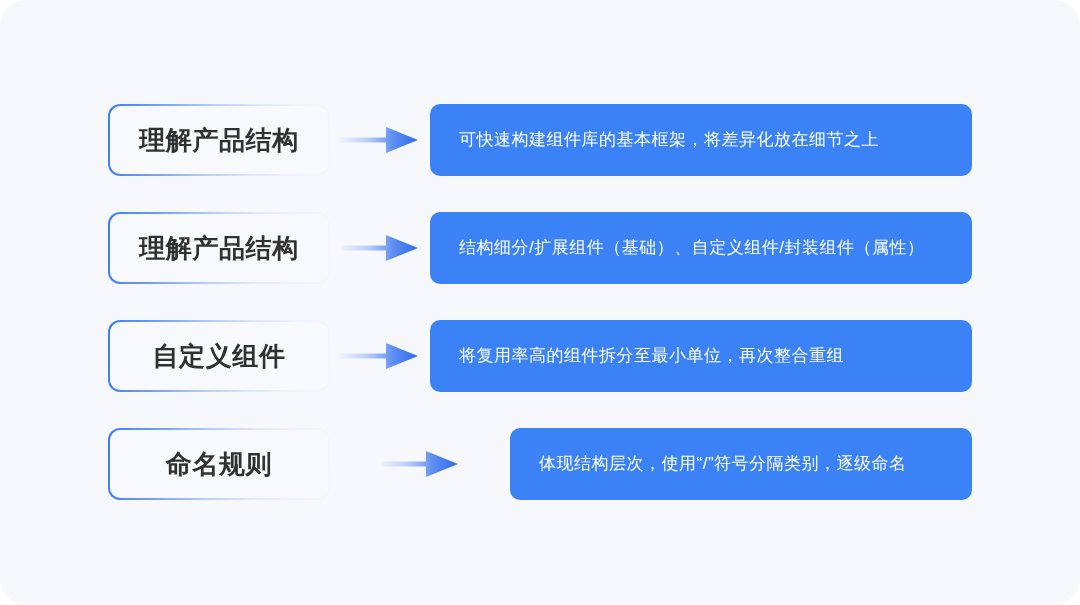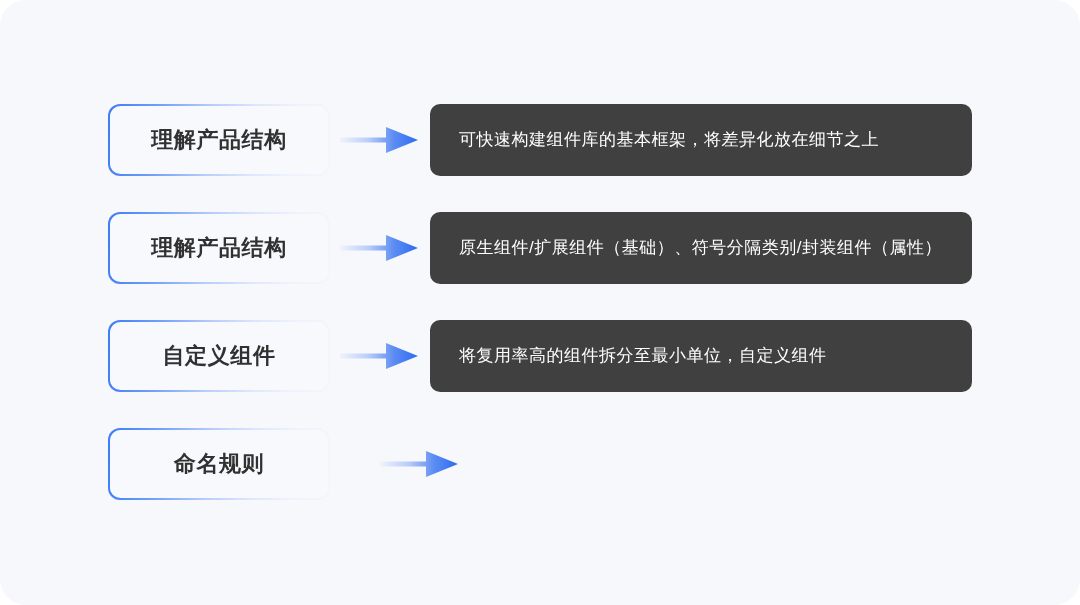--- a/index.html
+++ b/index.html
@@ -59,21 +59,21 @@
   .stage-inner {
     width: 100%;
     height: 100%;
     border-radius: 10.6px;
     background: #f8f9fd;
     display: flex;
     align-items: center;
     justify-content: center;
   }
   .stage-label {
-    font-size: 22px;
+    font-size: 26px;
     font-weight: bold;
     color: #313131;
     letter-spacing: 0.6px;
     line-height: 1;
     white-space: nowrap;
   }
 
   
   .arrow {
     flex: 0 0 78px;
@@ -83,21 +83,21 @@
     margin-right: 12px;
     position: relative;
   }
   .arrow svg { display: block; width: 78px; height: 30px; }
 
   
   .detail {
     flex: 1 1 auto;
     height: 72px;
     border-radius: 10px;
-    background: #404040;
+    background: #3b82f6;
     display: flex;
     align-items: center;
   }
   .detail-text {
     color: #ffffff;
     font-size: 17px;
     font-weight: normal;
     letter-spacing: 0.5px;
     padding-left: 29px;
     padding-right: 22px;
@@ -148,21 +148,21 @@
               <stop offset="0%" stop-color="#3370f0" stop-opacity="0.04"></stop>
               <stop offset="35%" stop-color="#3370f0" stop-opacity="0.30"></stop>
               <stop offset="70%" stop-color="#3370f0" stop-opacity="0.80"></stop>
               <stop offset="100%" stop-color="#2f6bf0" stop-opacity="1"></stop>
             </linearGradient>
           </defs>
           <path d="M0 12.6 H46 V2 L78 15 L46 28 V17.4 H0 Z" fill="url(#ag2)"></path>
         </svg>
       </div>
       <div class="detail">
-        <span class="detail-text">原生组件/扩展组件（基础）、符号分隔类别/封装组件（属性）</span>
+        <span class="detail-text">结构细分/扩展组件（基础）、自定义组件/封装组件（属性）</span>
       </div>
     </div>
 
     <div class="flow-row">
       <div class="stage">
         <div class="stage-inner">
           <span class="stage-label">自定义组件</span>
         </div>
       </div>
       <div class="arrow">
@@ -172,21 +172,21 @@
               <stop offset="0%" stop-color="#3370f0" stop-opacity="0.04"></stop>
               <stop offset="35%" stop-color="#3370f0" stop-opacity="0.30"></stop>
               <stop offset="70%" stop-color="#3370f0" stop-opacity="0.80"></stop>
               <stop offset="100%" stop-color="#2f6bf0" stop-opacity="1"></stop>
             </linearGradient>
           </defs>
           <path d="M0 12.6 H46 V2 L78 15 L46 28 V17.4 H0 Z" fill="url(#ag3)"></path>
         </svg>
       </div>
       <div class="detail">
-        <span class="detail-text">将复用率高的组件拆分至最小单位，自定义组件</span>
+        <span class="detail-text">将复用率高的组件拆分至最小单位，再次整合重组</span>
       </div>
     </div>
 
     <div class="flow-row">
       <div class="stage">
         <div class="stage-inner">
           <span class="stage-label">命名规则</span>
         </div>
       </div>
       <div class="arrow">
@@ -194,17 +194,20 @@
           <defs>
             <linearGradient id="ag4" x1="0" y1="0" x2="1" y2="0">
               <stop offset="0%" stop-color="#3370f0" stop-opacity="0.04"></stop>
               <stop offset="35%" stop-color="#3370f0" stop-opacity="0.30"></stop>
               <stop offset="70%" stop-color="#3370f0" stop-opacity="0.80"></stop>
               <stop offset="100%" stop-color="#2f6bf0" stop-opacity="1"></stop>
             </linearGradient>
           </defs>
           <path d="M0 12.6 H46 V2 L78 15 L46 28 V17.4 H0 Z" fill="url(#ag4)"></path>
         </svg>
+      </div>
+      <div class="detail">
+        <span class="detail-text">体现结构层次，使用“/”符号分隔类别，逐级命名</span>
       </div>
     </div>
 
   </div>
 </div>
 
 </body></html>

